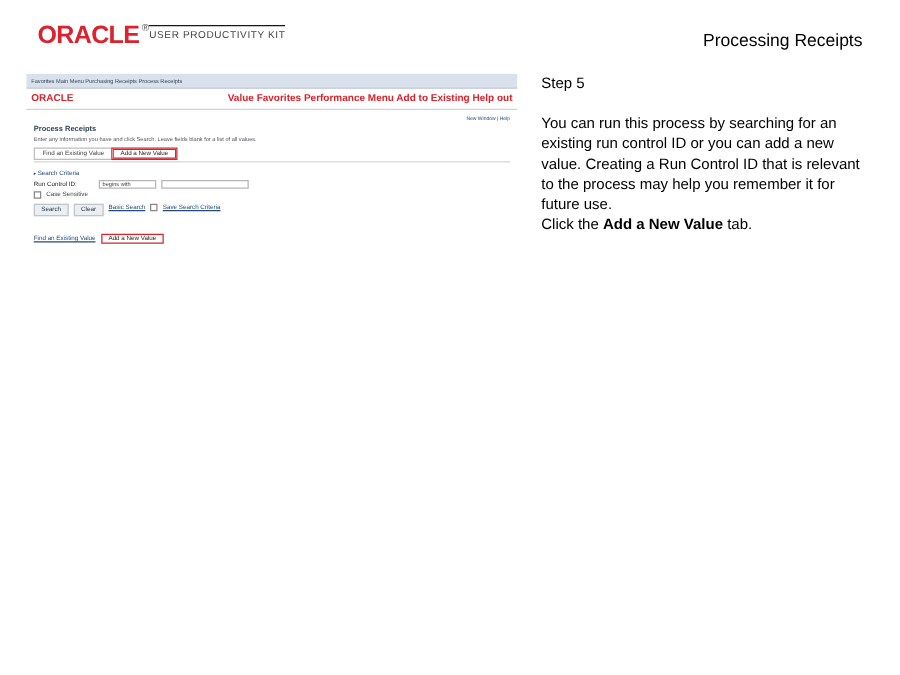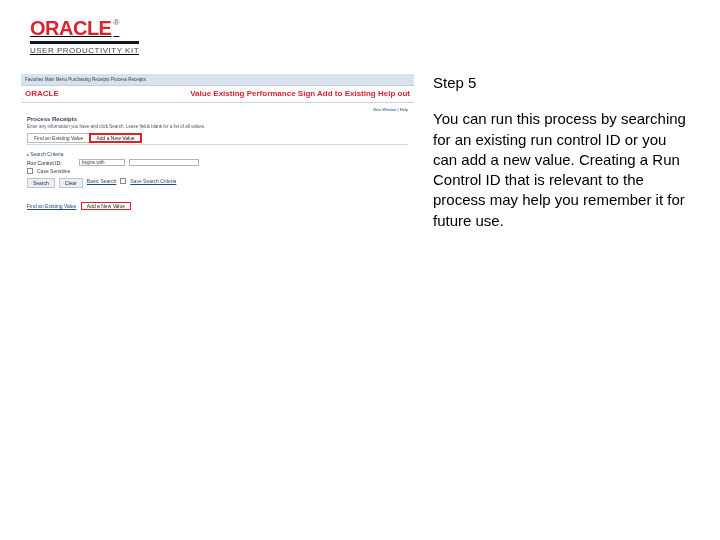--- a/index.html
+++ b/index.html
@@ -10,34 +10,34 @@
     font-family: Arial, Helvetica, sans-serif;
     color: #000;
     position: relative;
   }
   .header {
     display: flex;
     justify-content: space-between;
     align-items: flex-start;
     padding: 18px 30px 8px 30px;
   }
-  .logo-block { display: flex; flex-direction: column; text-decoration: underline; }
+  .logo-block { display: flex; flex-direction: row; }
   .logo-oracle {
     font-weight: bold;
     font-size: 20px;
     color: #d9232d;
     letter-spacing: -0.5px;
     line-height: 1;
   }
   .logo-tm { font-size: 8px; color: #555; vertical-align: top; margin-left: 2px; }
   .logo-sub {
     font-size: 8px;
     color: #444;
     letter-spacing: 0.5px;
-    border-top: 3px solid #0f172a;
+    border-top: 1px solid #0f172a;
     margin-top: 2px;
     padding-top: 2px;
   }
   .page-title { font-size: 14px; color: #000; margin-top: 6px; }
   .content { display: flex; padding: 10px 30px 0 20px; gap: 18px; }
   .thumb {
     width: 395px;
     height: 185px;
     background: #fff;
     border: 1px solid #fff;
@@ -106,50 +106,51 @@
   }
   .link-blue { color: #25497a; text-decoration: underline; }
   .red-pill {
     border: 1px solid #d9232d;
     padding: 0 5px;
     font-size: 5px;
     display: inline-block;
     color: #222;
     margin-left: 3px;
   }
-  .instructions { flex: 1; font-size: 15px; line-height: 1.35; color: #000; }
+  .instructions { flex: 1; font-size: 12px; line-height: 1.35; color: #000; }
   .step-label { margin-bottom: 16px; }
   .instr-para { }
   .instr-action { }
   .instr-action b { font-weight: bold; }
 </style>
 </head>
 <body>
 
 <div class="header">
   <div class="logo-block">
     <div>
       <span class="logo-oracle">ORACLE</span><span class="logo-tm">®</span>
     </div>
     <div class="logo-sub">USER PRODUCTIVITY KIT</div>
   </div>
+  <div class="page-title">Processing Receipts</div>
 </div>
 
 <div class="content">
 
   <div class="thumb">
     <div class="thumb-top">
       <span>Favorites    Main Menu    Purchasing    Receipts    Process Receipts</span>
     </div>
     <div class="thumb-logo">
       <span>ORACLE</span>
       <span class="nav">
         <span>Value</span>
-        <span>Existing</span>
-        <span>Performance Sign</span>
+        <span>Favorites</span>
+        <span>Performance Menu</span>
         <span>Add to Existing</span>
         <span>Help out</span>
       </span>
     </div>
     <div class="thumb-panel">
       <div style="text-align:right;font-size:4px;color:#25497a;">New Window | Help</div>
       <div class="thumb-h">Process Receipts</div>
       <div class="thumb-line">Enter any information you have and click Search. Leave fields blank for a list of all values.</div>
       <div class="tab-row">
         <span class="tab active">Find an Existing Value</span>
@@ -177,15 +178,18 @@
           <span class="link-blue">Find an Existing Value</span>
           <span class="red-pill">Add a New Value</span>
         </div>
       </div>
     </div>
   </div>
 
   <div class="instructions">
     <div class="step-label">Step 5</div>
     <div class="instr-para">You can run this process by searching for an existing run control ID or you can add a new value. Creating a Run Control ID that is relevant to the process may help you remember it for future use.</div>
+    <div class="instr-action">
+      <span>Click the </span><b>Add a New Value</b><span> tab.</span>
+    </div>
   </div>
 
 </div>
 
 </body></html>

